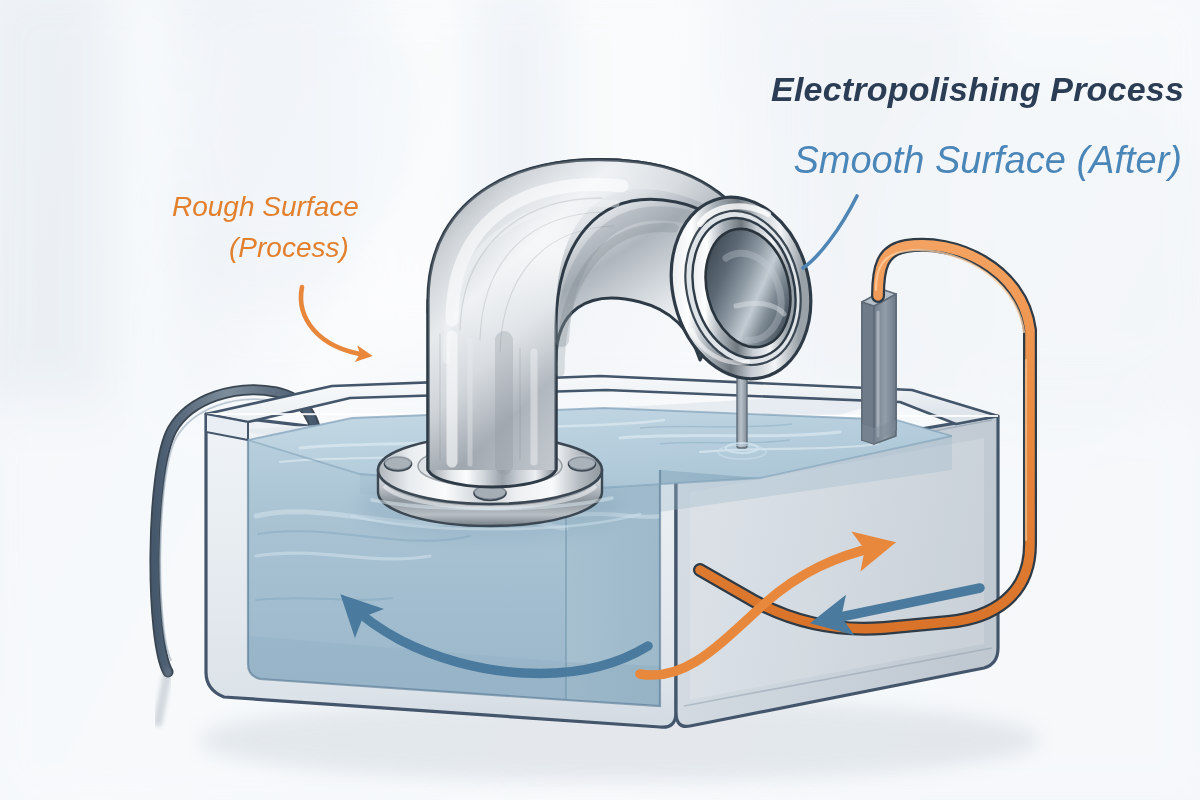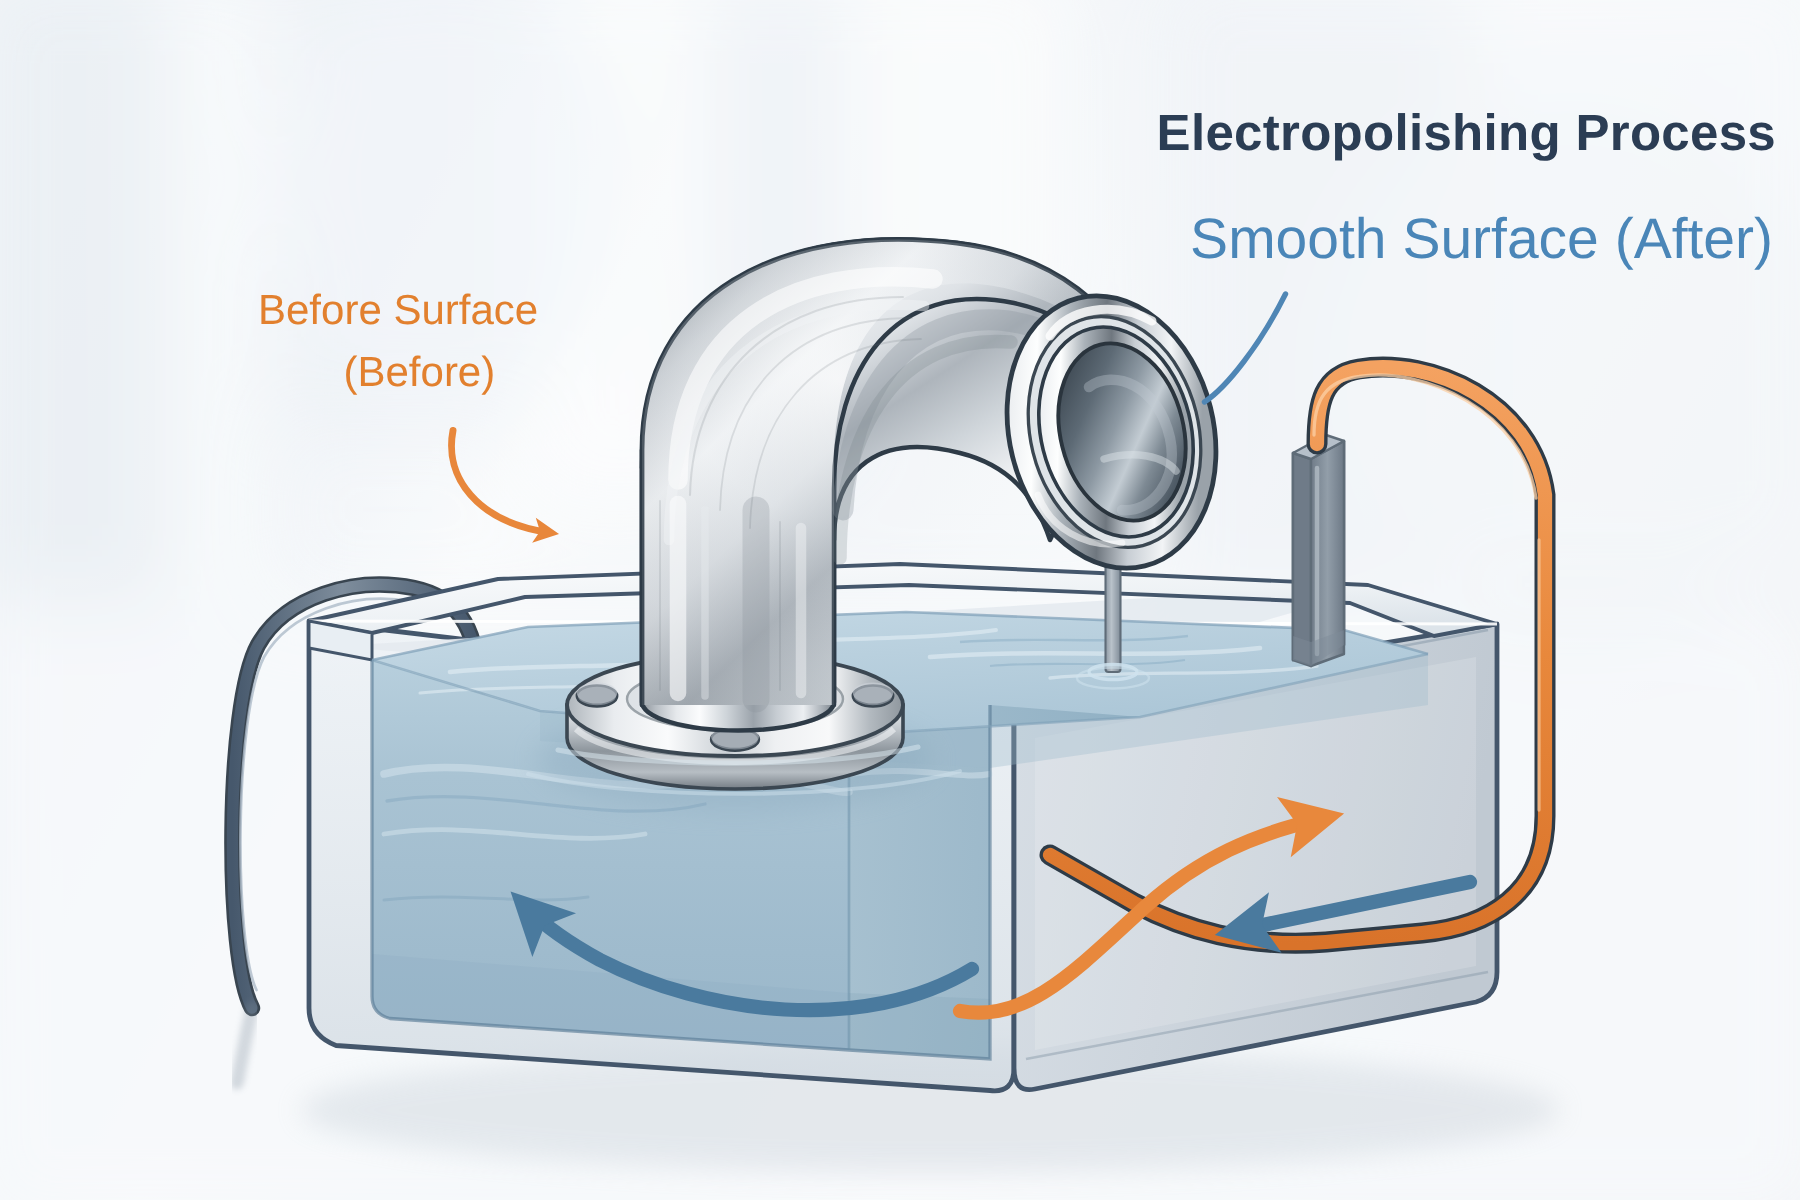--- a/index.html
+++ b/index.html
@@ -1,21 +1,21 @@
 <!DOCTYPE html>
 <html><head>
 <meta charset="utf-8">
 <style>
   html,body{margin:0;padding:0;}
   body{
     width:1200px;height:800px;overflow:hidden;
     font-family:"Liberation Sans","DejaVu Sans",sans-serif;
     background:#f2f5f8;
   }
-  #stage{position:relative;width:1200px;height:680px;}
+  #stage{position:relative;width:1200px;height:680px;font-style:italic;}
   #art{position:absolute;top:0;left:0;width:1200px;height:800px;}
   .lbl{position:absolute;white-space:nowrap;}
   #title{
     right:16px;top:70px;font-size:34px;font-weight:bold;
     color:#2b3d54;letter-spacing:.2px;
   }
   #subtitle{
     right:18px;top:139px;font-size:38px;font-weight:normal;
     color:#4a86b8;
   }
@@ -417,17 +417,17 @@
 
     <path d="M302,287 C296,318 318,348 366,355" fill="none" stroke="#e8873b" stroke-width="4.6" stroke-linecap="round" marker-end="url(#mOrangeSm)"></path>
 
     <path d="M857,196 C840,230 818,258 803,268" fill="none" stroke="#4f86b5" stroke-width="3.6" stroke-linecap="round"></path>
   </svg>
 
   <div class="lbl" id="title">Electropolishing Process</div>
 
   <div class="lbl" id="subtitle">Smooth Surface (After)</div>
 
-  <div class="lbl" id="rough1">Before Surface</div>
-
-  <div class="lbl" id="rough2">(Before)</div>
+  <div class="lbl" id="rough1">Rough Surface</div>
+
+  <div class="lbl" id="rough2">(Process)</div>
 
 </div>
 
 </body></html>

